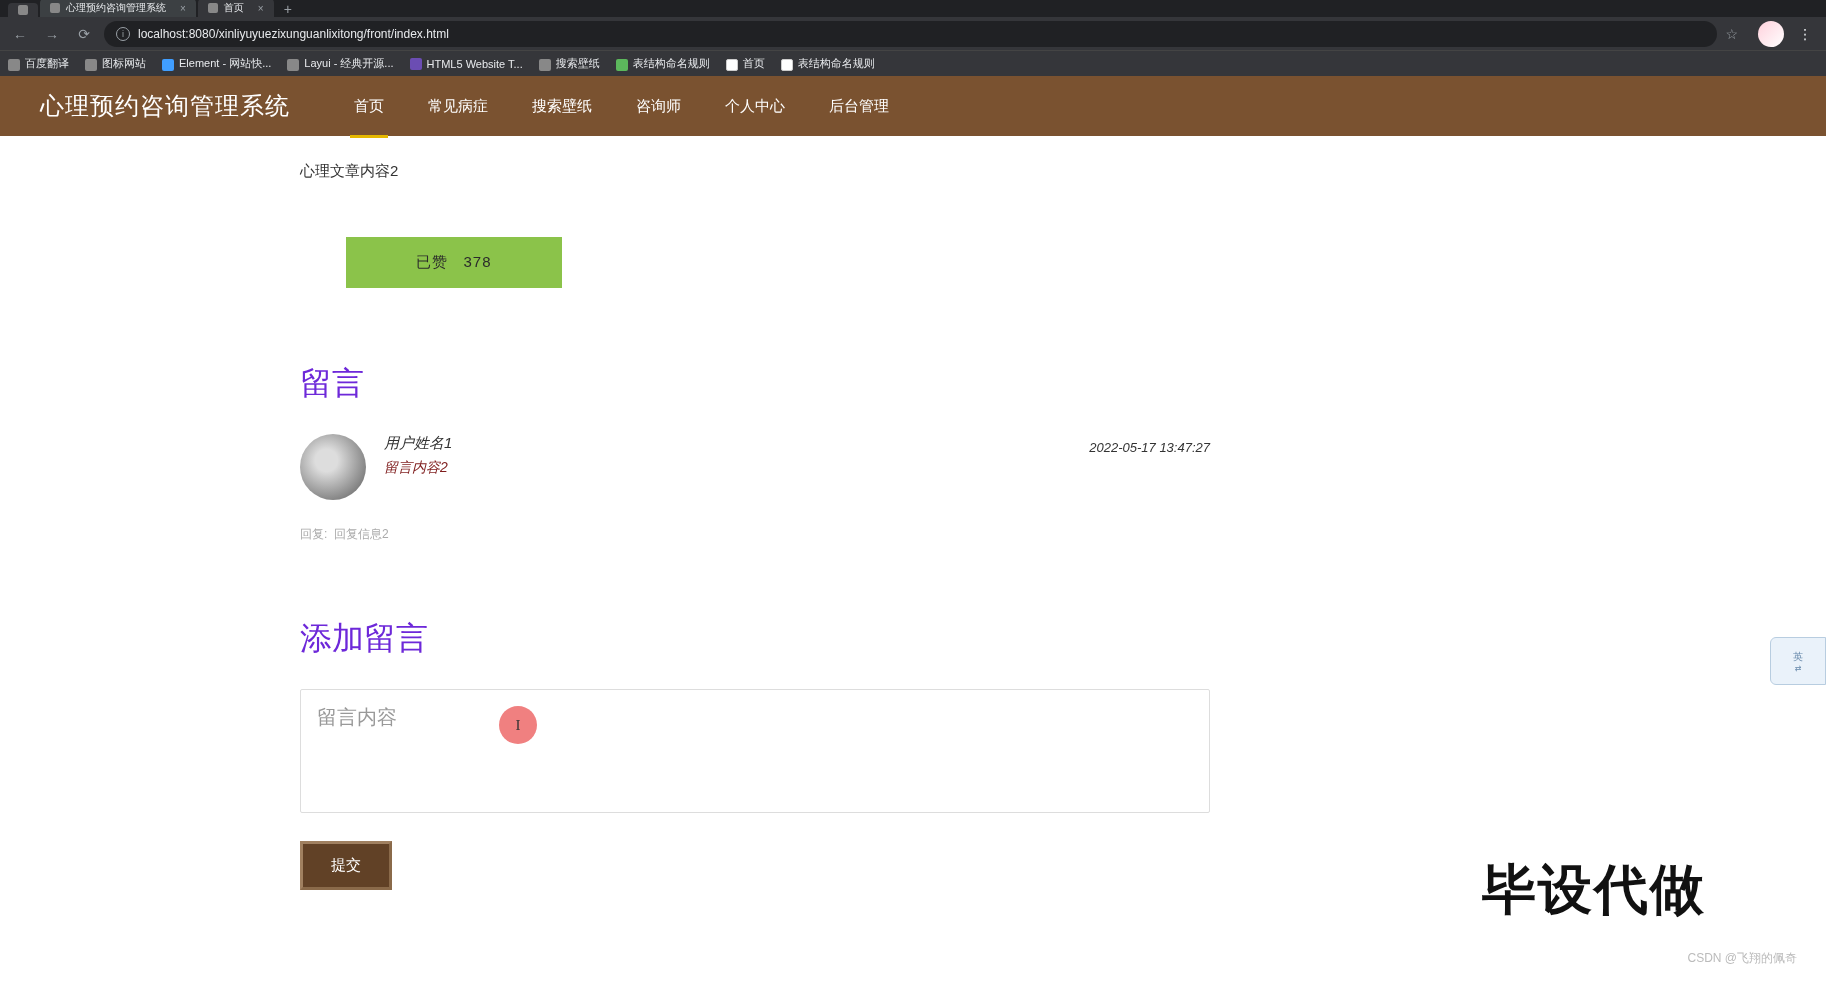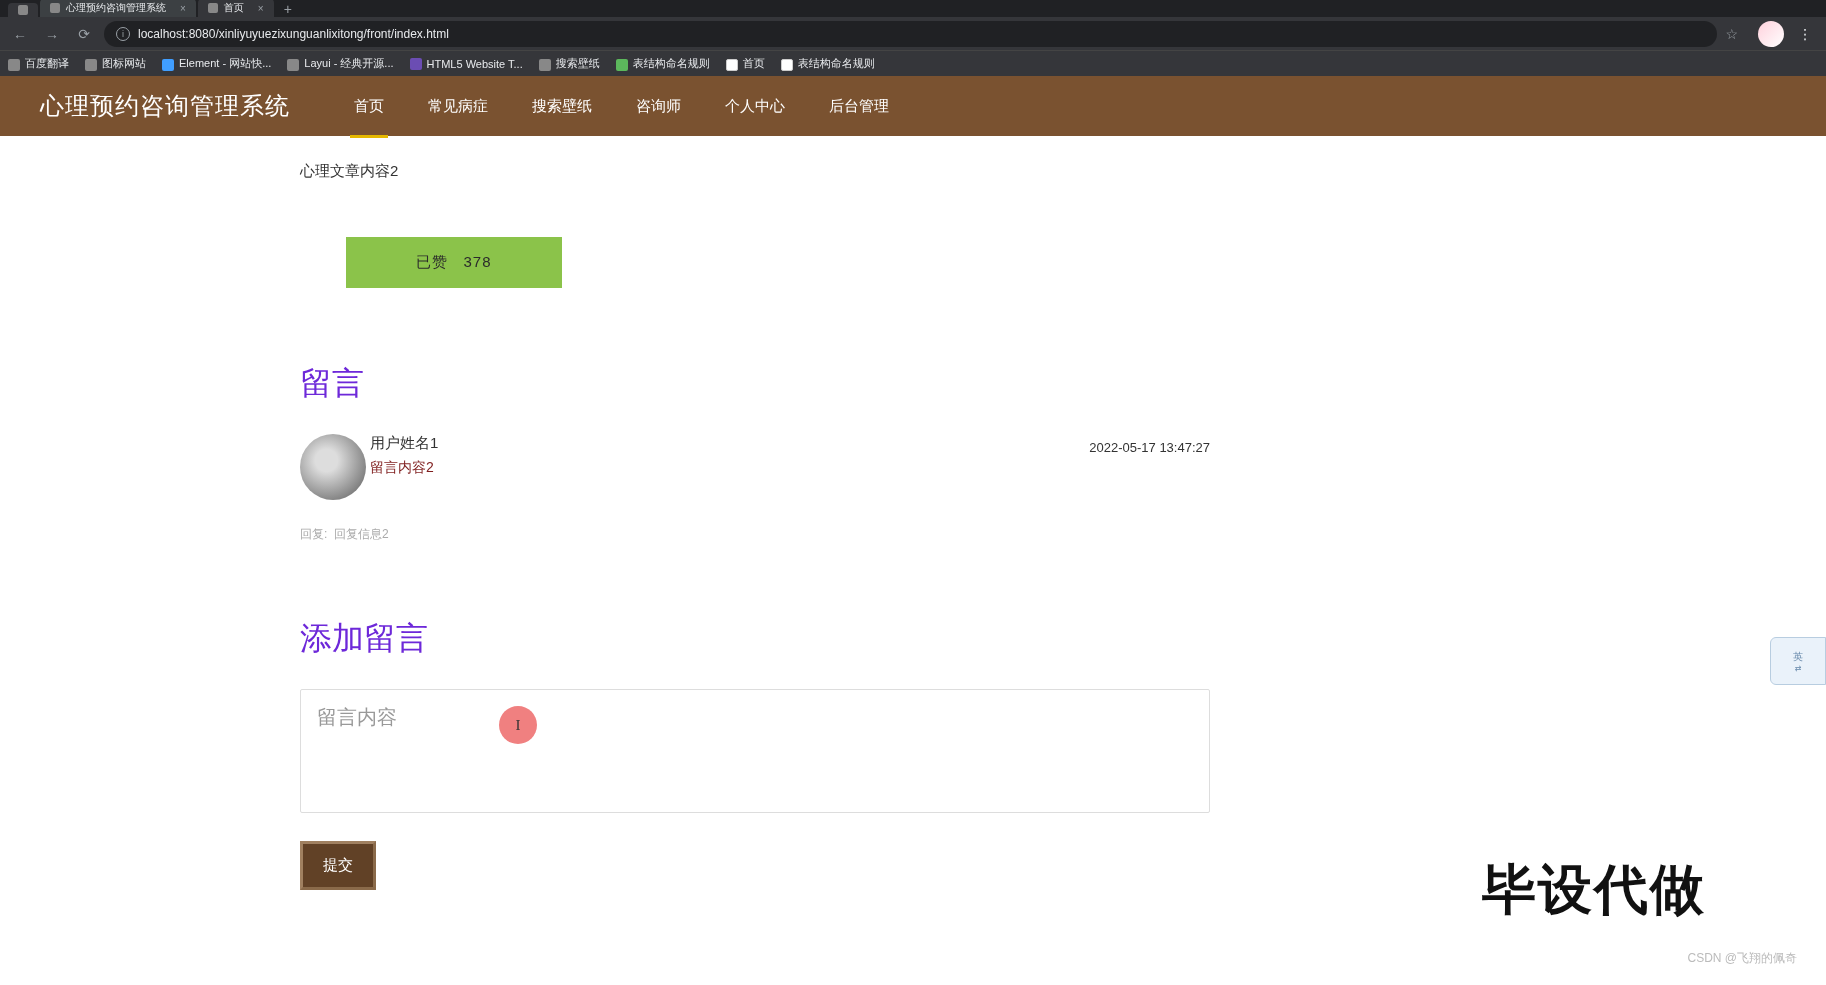--- a/index.html
+++ b/index.html
@@ -33,34 +33,34 @@
     .site-nav-item { color: #fff; font-size: 15px; padding: 18px 4px; position: relative; cursor: pointer; }
     .site-nav-item.active::after { content: ""; position: absolute; left: 0; right: 0; bottom: -4px; height: 3px; background: #e6b800; }
 
     
     .content-wrap { max-width: 910px; margin-left: 300px; padding: 26px 0 40px; }
     .article-text { font-size: 15px; color: #333; margin-bottom: 56px; }
     .like-btn { background: #8bc34a; color: #2b2b2b; border: none; padding: 16px 70px; font-size: 15px; cursor: pointer; margin-left: 46px; letter-spacing: 1px; }
 
     .section-title { font-size: 32px; font-weight: 400; color: #6d28d9; margin-top: 74px; margin-bottom: 28px; }
 
-    .comment-block { display: flex; align-items: flex-start; gap: 4px; position: relative; }
+    .comment-block { display: flex; align-items: flex-start; gap: 18px; position: relative; font-style: italic; }
     .avatar { width: 66px; height: 66px; border-radius: 50%; background: radial-gradient(circle at 40% 40%, #ddd 20%, #888 70%, #555); flex-shrink: 0; }
     .comment-body { flex: 1; }
     .comment-name { font-size: 15px; color: #333; margin-bottom: 6px; }
     .comment-text { font-size: 14px; color: #7f1d1d; }
     .comment-time { position: absolute; right: 0; top: 6px; font-size: 13px; color: #333; }
     .comment-reply { font-size: 12px; color: #aaa; margin-top: 26px; }
 
     .comment-input-wrap { border: 1px solid #ddd; border-radius: 2px; padding: 14px 16px; min-height: 120px; position: relative; margin-bottom: 28px; }
     .comment-textarea { width: 100%; border: none; outline: none; resize: none; font-size: 20px; font-family: inherit; min-height: 90px; color: #333; }
     .comment-textarea::placeholder { color: #999; }
     .cursor-dot { position: absolute; left: 198px; top: 16px; width: 38px; height: 38px; border-radius: 50%; background: #f08080; display: flex; align-items: center; justify-content: center; color: #333; font-family: Georgia, serif; font-size: 15px; }
 
-    .submit-btn { background: #614126; color: #fff; border: 3px solid #8a6a4a; border-top-color: #a08060; border-left-color: #a08060; font-size: 15px; padding: 12px 20px; cursor: pointer; }
+    .submit-btn { background: #614126; color: #fff; border: 3px solid #8a6a4a; border-top-color: #a08060; border-left-color: #a08060; font-size: 15px; padding: 12px 28px; cursor: pointer; }
 
     .watermark { position: fixed; right: 120px; bottom: 58px; font-size: 54px; font-weight: 900; color: #111; letter-spacing: 2px; pointer-events: none; }
     .csdn-mark { position: fixed; right: 29px; bottom: 18px; font-size: 12px; color: #bbb; pointer-events: none; }
     .ime-widget { position: fixed; right: 0; bottom: 300px; width: 56px; height: 48px; background: #eaf2fa; border: 1px solid #b8cde0; border-radius: 6px 0 0 6px; display: flex; flex-direction: column; align-items: center; justify-content: center; font-size: 10px; color: #6688aa; }
   </style>
 </head>
 <body>
 
 <div class="browser-top">
   <div class="tab-strip">

